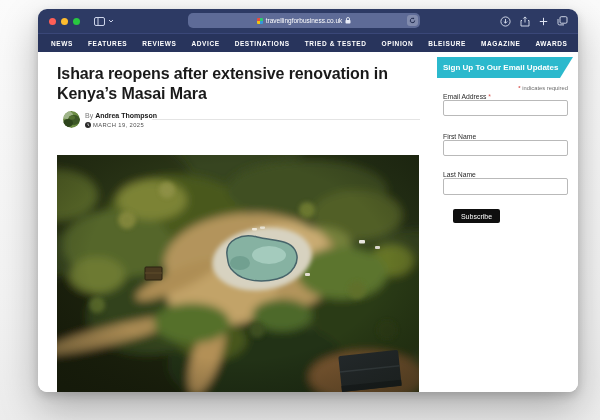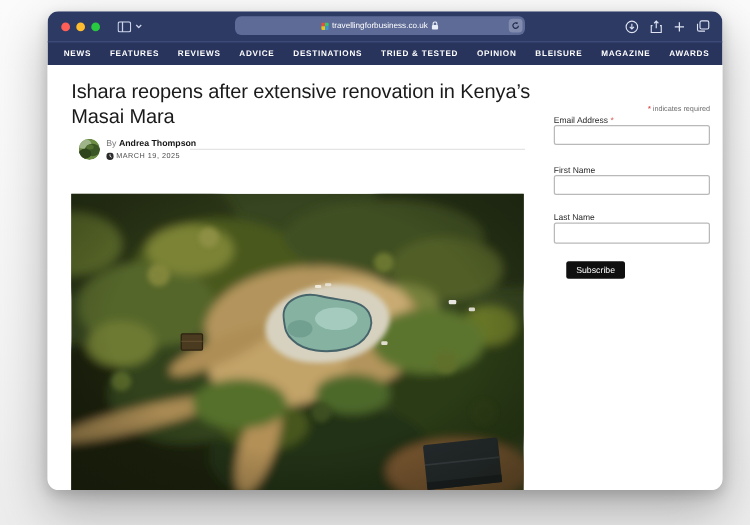--- a/index.html
+++ b/index.html
@@ -16,21 +16,21 @@
   .reload-btn { position:absolute; right:2px; top:2px; width:11px; height:11px; border-radius:3px; background:rgba(255,255,255,.22); display:flex; align-items:center; justify-content:center; border:none; cursor:pointer; }
   .tb-right { position:absolute; right:10px; top:0; height:24px; display:flex; align-items:center; gap:9px; color:#dfe4f2; }
   .favicon { width:6px; height:6px; border-radius:1px; overflow:hidden; display:grid; grid-template-columns:1fr 1fr; grid-template-rows:1fr 1fr; }
   .favicon i { display:block; }
 
   .nav { height:19px; background:#28345c; display:flex; align-items:center; gap:15px; padding:0 13px; border-top:1px solid #3a4778; }
   .nav-item { color:#ffffff; font-size:6.5px; font-weight:700; letter-spacing:.6px; cursor:pointer; white-space:nowrap; }
 
   
   .page { position:relative; height:340px; background:#ffffff; }
-  .article-title { position:absolute; left:19px; top:12px; width:385px; font-size:16px; font-weight:400; color:#1a1a1a; line-height:1.28; letter-spacing:-.1px; }
+  .article-title { position:absolute; left:19px; top:12px; width:385px; font-size:16px; font-weight:700; color:#1a1a1a; line-height:1.28; letter-spacing:-.1px; }
   .byline { position:absolute; left:25px; top:59px; display:flex; align-items:flex-start; gap:5px; }
   .avatar { width:17px; height:17px; border-radius:50%; overflow:hidden; flex:0 0 auto; }
   .by-row { font-size:7px; margin-top:1px; }
   .by-prefix { color:#7a7a7a; font-weight:400; }
   .by-author { color:#161616; font-weight:700; cursor:pointer; }
   .date-row { display:flex; align-items:center; gap:2px; margin-top:3px; color:#4f4f4f; font-size:5.8px; font-weight:500; letter-spacing:.4px; }
   .byline-divider { position:absolute; left:114px; top:67px; width:268px; height:1px; background:#e4e4e4; }
   .hero { position:absolute; left:19px; top:103px; width:362px; height:237px; display:block; }
 
   
@@ -235,20 +235,23 @@
           <circle cx="110" cy="35" r="8" fill="#8f9147"></circle>
           <circle cx="250" cy="55" r="8" fill="#6f7c31"></circle>
           <circle cx="300" cy="135" r="9" fill="#61702c"></circle>
           <circle cx="40" cy="150" r="8" fill="#5a6b2a"></circle>
           <circle cx="200" cy="175" r="8" fill="#3f5120"></circle>
           <circle cx="330" cy="175" r="10" fill="#2f3d18"></circle>
         </g>
         <rect width="362" height="237" fill="url(#vig)"></rect>
       </svg>
 
+      <div class="signup-banner">
+        <span>Sign Up To Our Email Updates</span>
+      </div>
       <div class="req-note">
         <span class="req-star">*</span>
         <span>indicates required</span>
       </div>
 
       <label class="f-label" style="top:41px">
         <span>Email Address</span> <span class="f-star">*</span>
       </label>
       <input class="f-input" style="top: 48px;">
 

